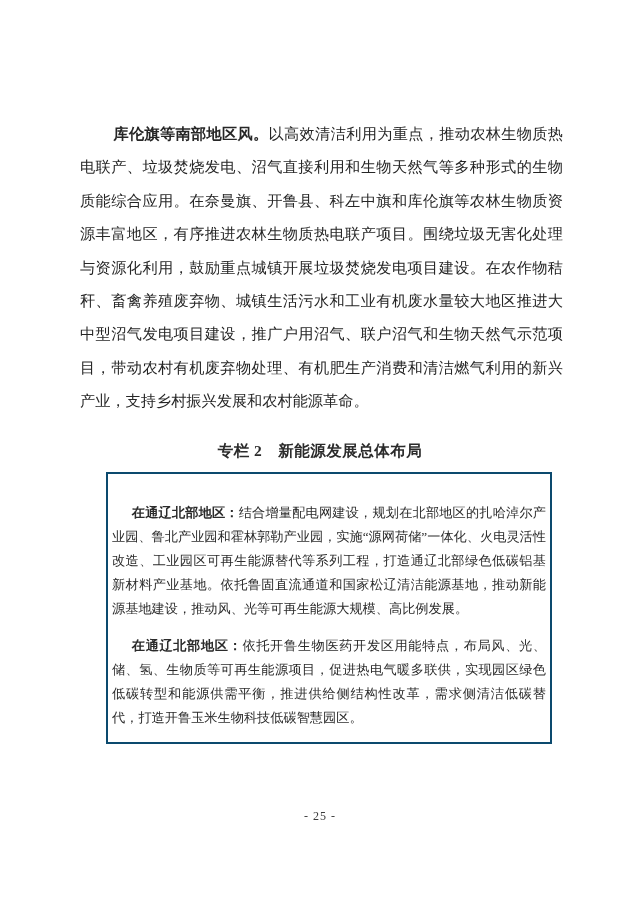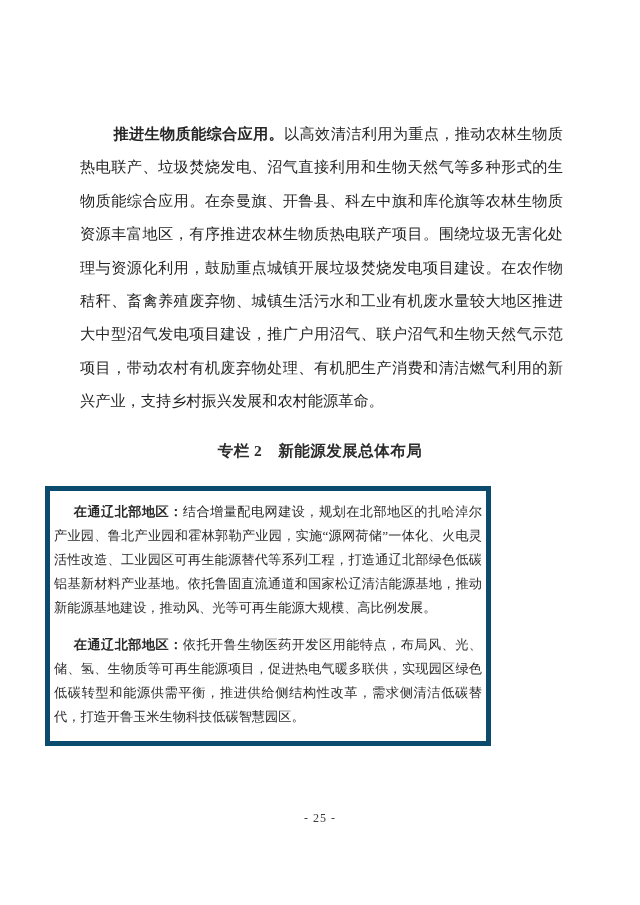--- a/index.html
+++ b/index.html
@@ -24,34 +24,34 @@
     font-size: 15.2px;
     line-height: 33.4px;
     text-align: justify;
     text-justify: inter-ideograph;
     text-indent: 2.2em;
   }
   .body-para .lead {
     font-weight: bold;
   }
   .box-title {
-    margin: 22px 0 24px 0;
+    margin: 22px 0 10px 0;
     text-align: center;
     font-size: 15.5px;
     line-height: 22px;
     font-weight: bold;
     color: #2b2b2b;
     letter-spacing: 0.5px;
   }
   .column-box {
     box-sizing: border-box;
-    margin-left: 45px;
+    margin-left: 106px;
     width: 446px;
-    border: 5px solid #0c4a6e;
-    padding: 9px 4px 12px 4px;
+    border: 2px solid #0c4a6e;
+    padding: 27px 4px 12px 4px;
     background: #ffffff;
   }
   .column-box p {
     margin: 0;
     font-size: 13.2px;
     line-height: 24.2px;
     text-align: justify;
     text-justify: inter-ideograph;
     text-indent: 1.5em;
     color: #2b2b2b;
@@ -70,21 +70,21 @@
     color: #3a3a3a;
     letter-spacing: 1px;
   }
 </style>
 </head>
 <body>
 
 <div class="page">
 
   <p class="body-para">
-    <span class="lead">推进生物质能综合应用。</span><span>以高效清洁利用为重点，推动农林生物质热电联产、垃圾焚烧发电、沼气直接利用和生物天然气等多种形式的生物质能综合应用。在奈曼旗、开鲁县、科左中旗和库伦旗等农林生物质资源丰富地区，有序推进农林生物质热电联产项目。围绕垃圾无害化处理与资源化利用，鼓励重点城镇开展垃圾焚烧发电项目建设。在农作物秸秆、畜禽养殖废弃物、城镇生活污水和工业有机废水量较大地区推进大中型沼气发电项目建设，推广户用沼气、联户沼气和生物天然气示范项目，带动农村有机废弃物处理、有机肥生产消费和清洁燃气利用的新兴产业，支持乡村振兴发展和农村能源革命。</span>
+    <span class="lead">库伦旗等南部地区风。</span><span>以高效清洁利用为重点，推动农林生物质热电联产、垃圾焚烧发电、沼气直接利用和生物天然气等多种形式的生物质能综合应用。在奈曼旗、开鲁县、科左中旗和库伦旗等农林生物质资源丰富地区，有序推进农林生物质热电联产项目。围绕垃圾无害化处理与资源化利用，鼓励重点城镇开展垃圾焚烧发电项目建设。在农作物秸秆、畜禽养殖废弃物、城镇生活污水和工业有机废水量较大地区推进大中型沼气发电项目建设，推广户用沼气、联户沼气和生物天然气示范项目，带动农村有机废弃物处理、有机肥生产消费和清洁燃气利用的新兴产业，支持乡村振兴发展和农村能源革命。</span>
   </p>
 
   <div class="box-title">专栏 2　新能源发展总体布局</div>
 
   <div class="column-box">
     <p>
       <span class="lead">在通辽北部地区：</span><span>结合增量配电网建设，规划在北部地区的扎哈淖尔产业园、鲁北产业园和霍林郭勒产业园，实施“源网荷储”一体化、火电灵活性改造、工业园区可再生能源替代等系列工程，打造通辽北部绿色低碳铝基新材料产业基地。依托鲁固直流通道和国家松辽清洁能源基地，推动新能源基地建设，推动风、光等可再生能源大规模、高比例发展。</span>
     </p>
     <p>
       <span class="lead">在通辽北部地区：</span><span>依托开鲁生物医药开发区用能特点，布局风、光、储、氢、生物质等可再生能源项目，促进热电气暖多联供，实现园区绿色低碳转型和能源供需平衡，推进供给侧结构性改革，需求侧清洁低碳替代，打造开鲁玉米生物科技低碳智慧园区。</span>

